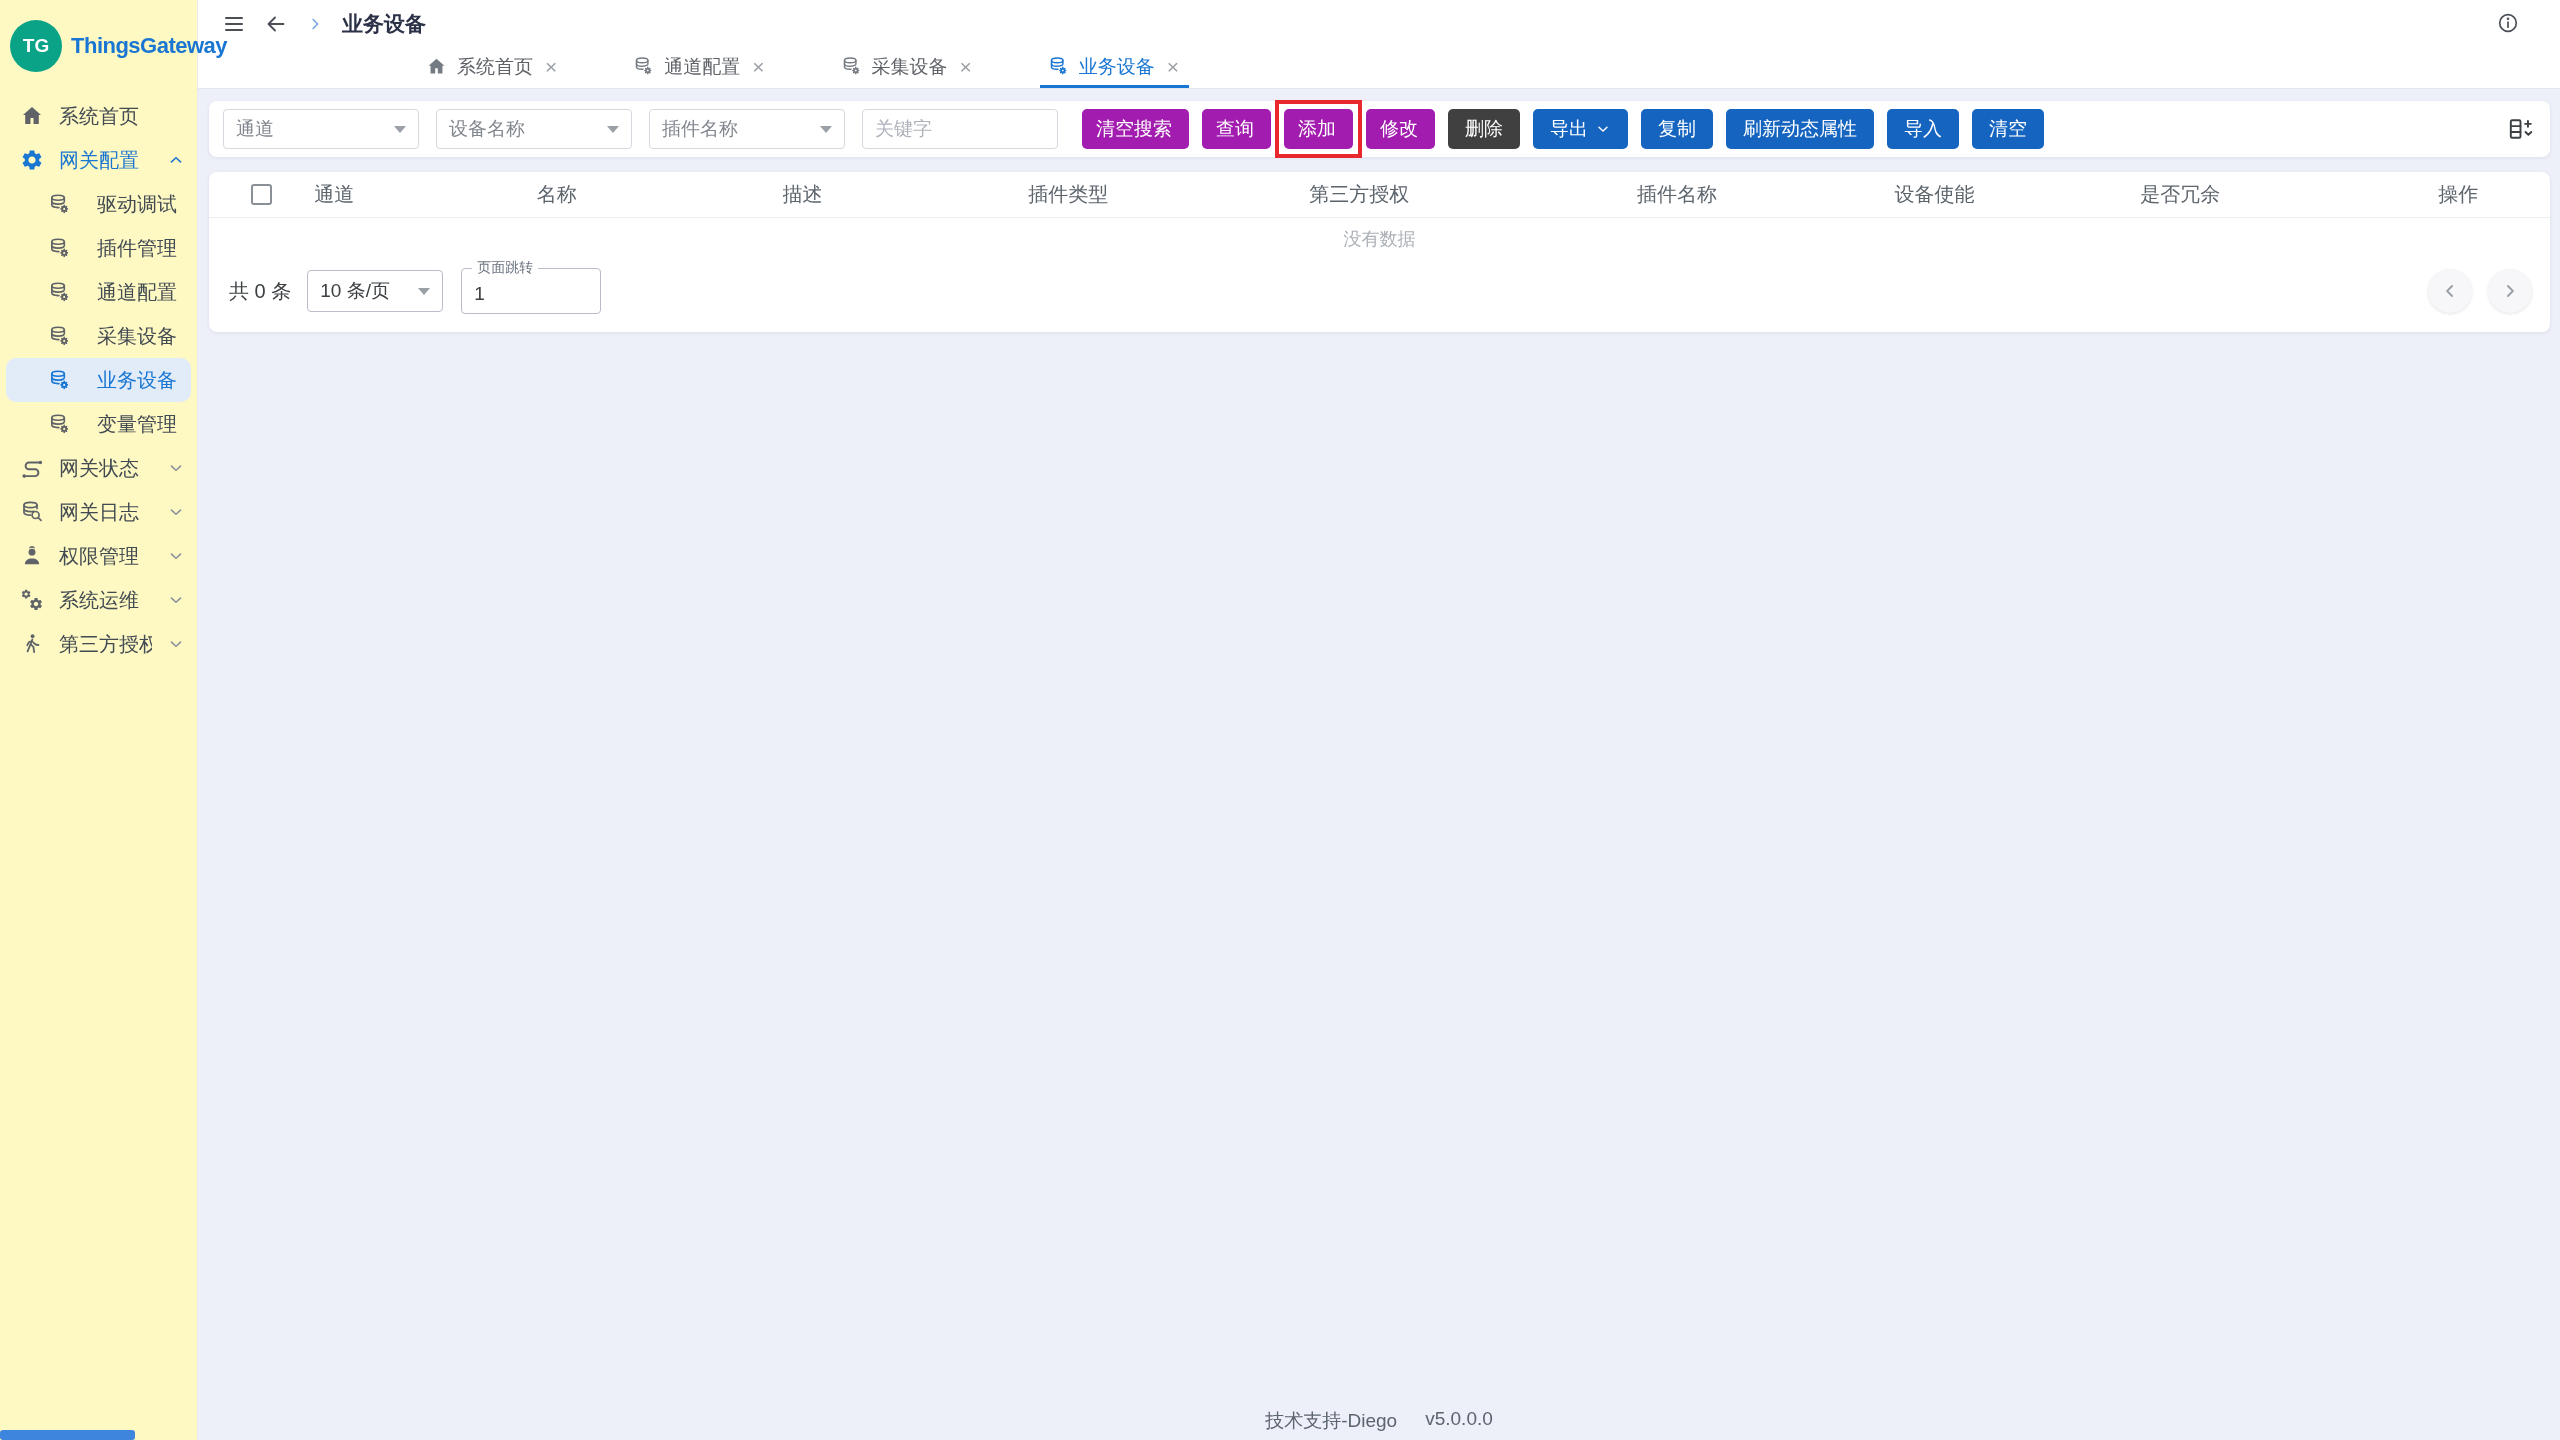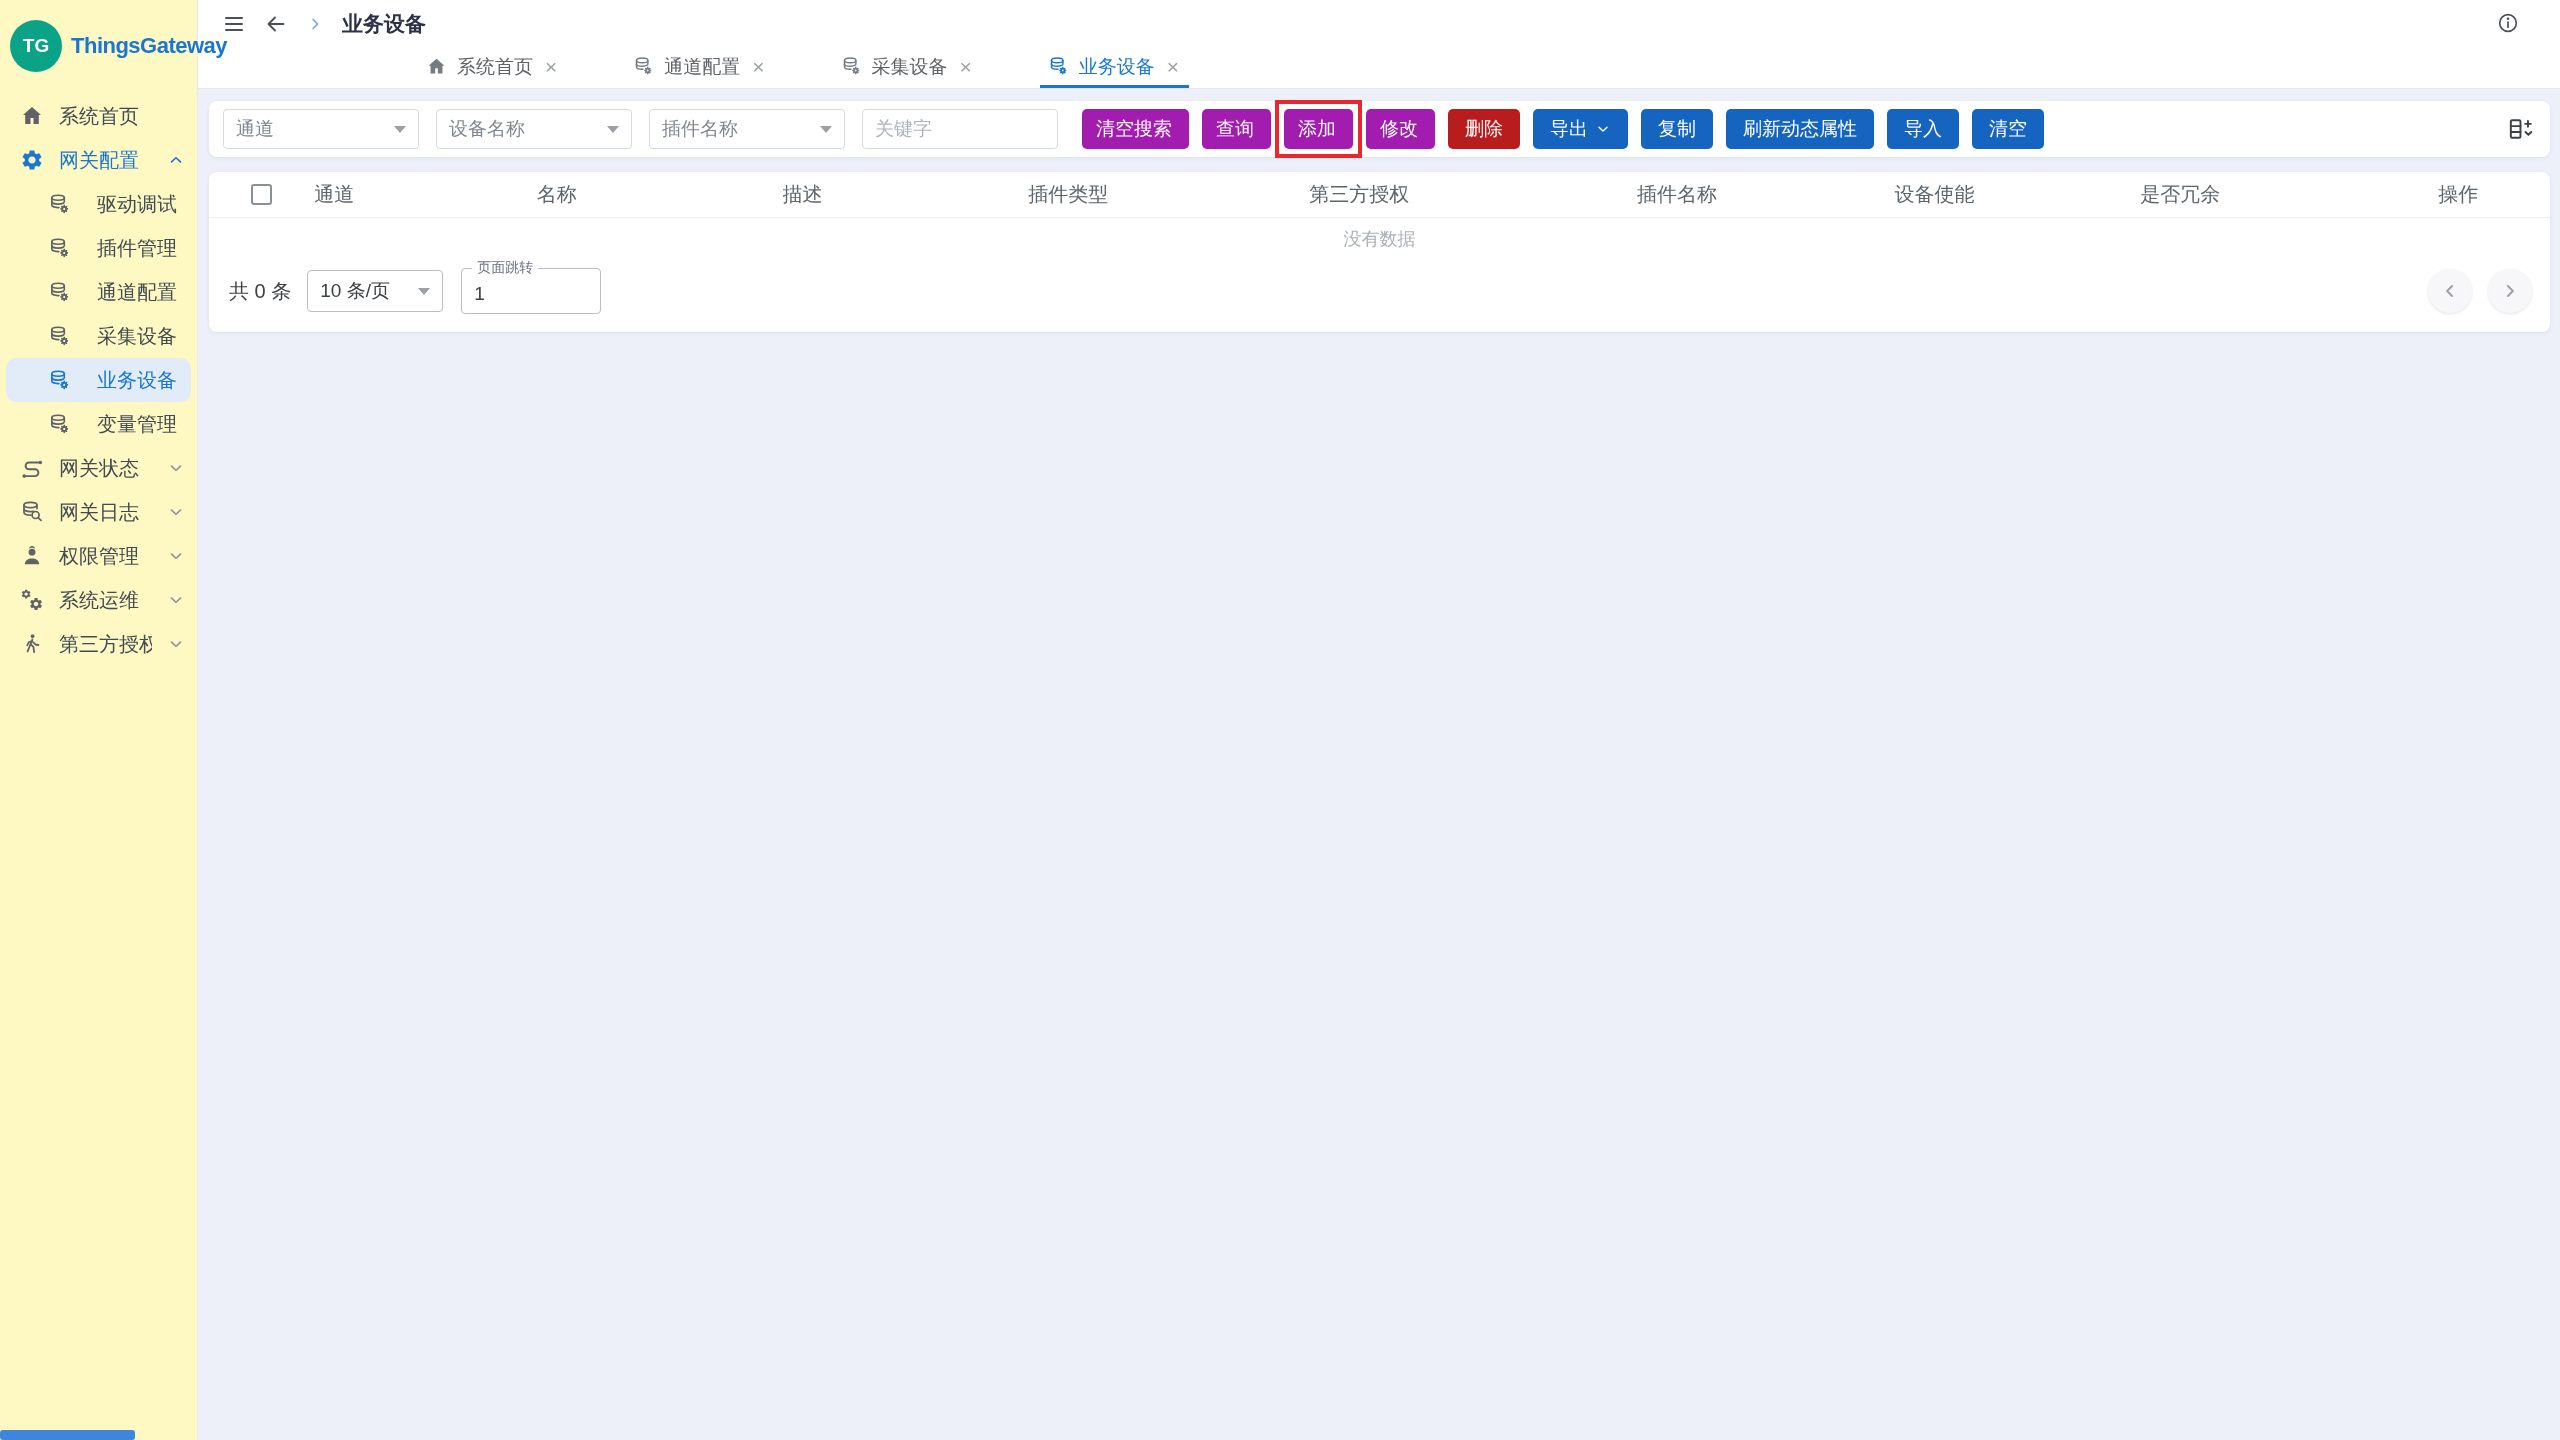--- a/index.html
+++ b/index.html
@@ -55,21 +55,21 @@
   .filter-card { background:#fff; border-radius:8px; height:56px; display:flex; align-items:center; padding:0 14px; box-shadow:0 1px 4px rgba(30,34,40,.07); }
   .select-box { width:196px; height:40px; border:1px solid #d6d9df; border-radius:4px; display:flex; align-items:center; padding:0 12px; margin-right:17px; color:#82878f; font-size:19px; cursor:pointer; background:#fff; }
   .select-box .sel-label { flex:1; white-space:nowrap; }
   .select-caret { width:0; height:0; border-left:6px solid transparent; border-right:6px solid transparent; border-top:7px solid #9aa0a6; }
   .text-input { width:196px; height:40px; border:1px solid #d6d9df; border-radius:4px; padding:0 12px; font-size:19px; color:#3c4043; font-family:inherit; margin-right:24px; }
   .text-input::placeholder { color:#aeb3bb; }
   .btn-row { display:flex; align-items:center; gap:13px; }
   .btn { height:40px; border:none; border-radius:5px; color:#fff; font-size:19px; padding:0 17px; display:flex; align-items:center; gap:7px; cursor:pointer; font-family:inherit; white-space:nowrap; }
   .btn.v-light { background:#a21caf;padding-left:14px; }
   .btn.v-dark { background:#1565c0; }
-  .btn.v-danger { background:#b91c1c; }
+  .btn.v-danger { background:#404040; }
   .btn .btn-caret { display:flex; }
   .btn .btn-caret svg { width:16px; height:16px; }
   .btn-annotated-wrap { position:relative; display:flex; }
   .annotation-frame { position:absolute; left:-9px; right:-9px; top:-9px; bottom:-9px; border:4px solid #e8282d; pointer-events:none; }
   .filter-card .col-settings { margin-left:auto; color:#3c4043; }
   .filter-card .col-settings svg { width:30px; height:26px; }
 
   
   .table-card { background:#fff; border-radius:8px; margin-top:15px; box-shadow:0 1px 4px rgba(30,34,40,.07); padding-bottom:10px; }
   .thead { display:flex; align-items:center; height:46px; border-bottom:1px solid #eceef3; color:#5c646c; font-size:20px; }
@@ -556,16 +556,20 @@
               </button>
             <button class="pager-circle">
                 <svg>
                   <use href="#i-chev-right"></use>
                 </svg>
               </button>
           </div>
         </div>
       </div>
 
+      <div class="footer">
+        <span>技术支持-Diego</span>
+        <span>v5.0.0.0</span>
+      </div>
 
     </div>
   </div>
 </div>
 
 </body></html>

